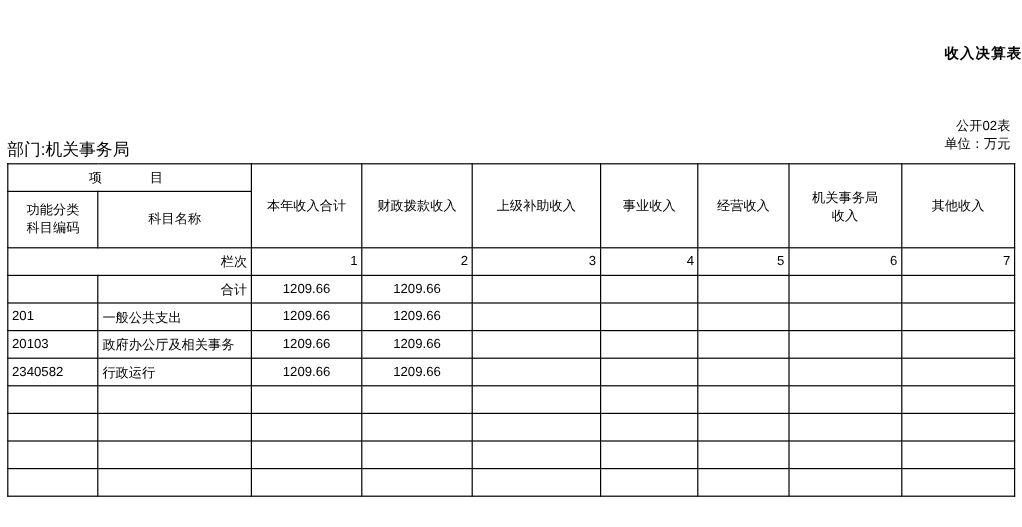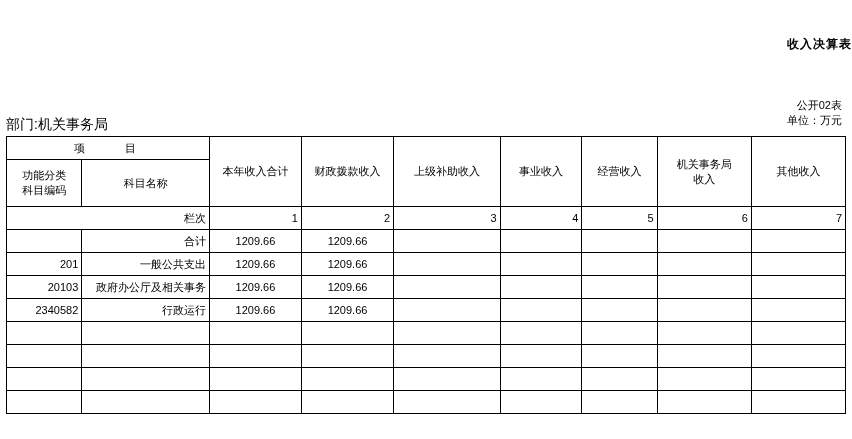--- a/index.html
+++ b/index.html
@@ -73,21 +73,21 @@
   .sub-hdr {
     text-align: center;
     height: 46px;
     line-height: 15px;
   }
   .row-line {
     height: 23px;
   }
   .c-center { text-align: right; }
   .c-right { text-align: center; padding-right: 6px; }
-  .c-left { text-align: right; padding-left: 4px; }
+  .c-left { text-align: left; padding-left: 4px; }
   .nowrap { white-space: nowrap; }
 </style>
 </head>
 <body>
 
 <div class="page">
 
   <div class="doc-title">收入决算表</div>
 
   <div class="meta-right">

